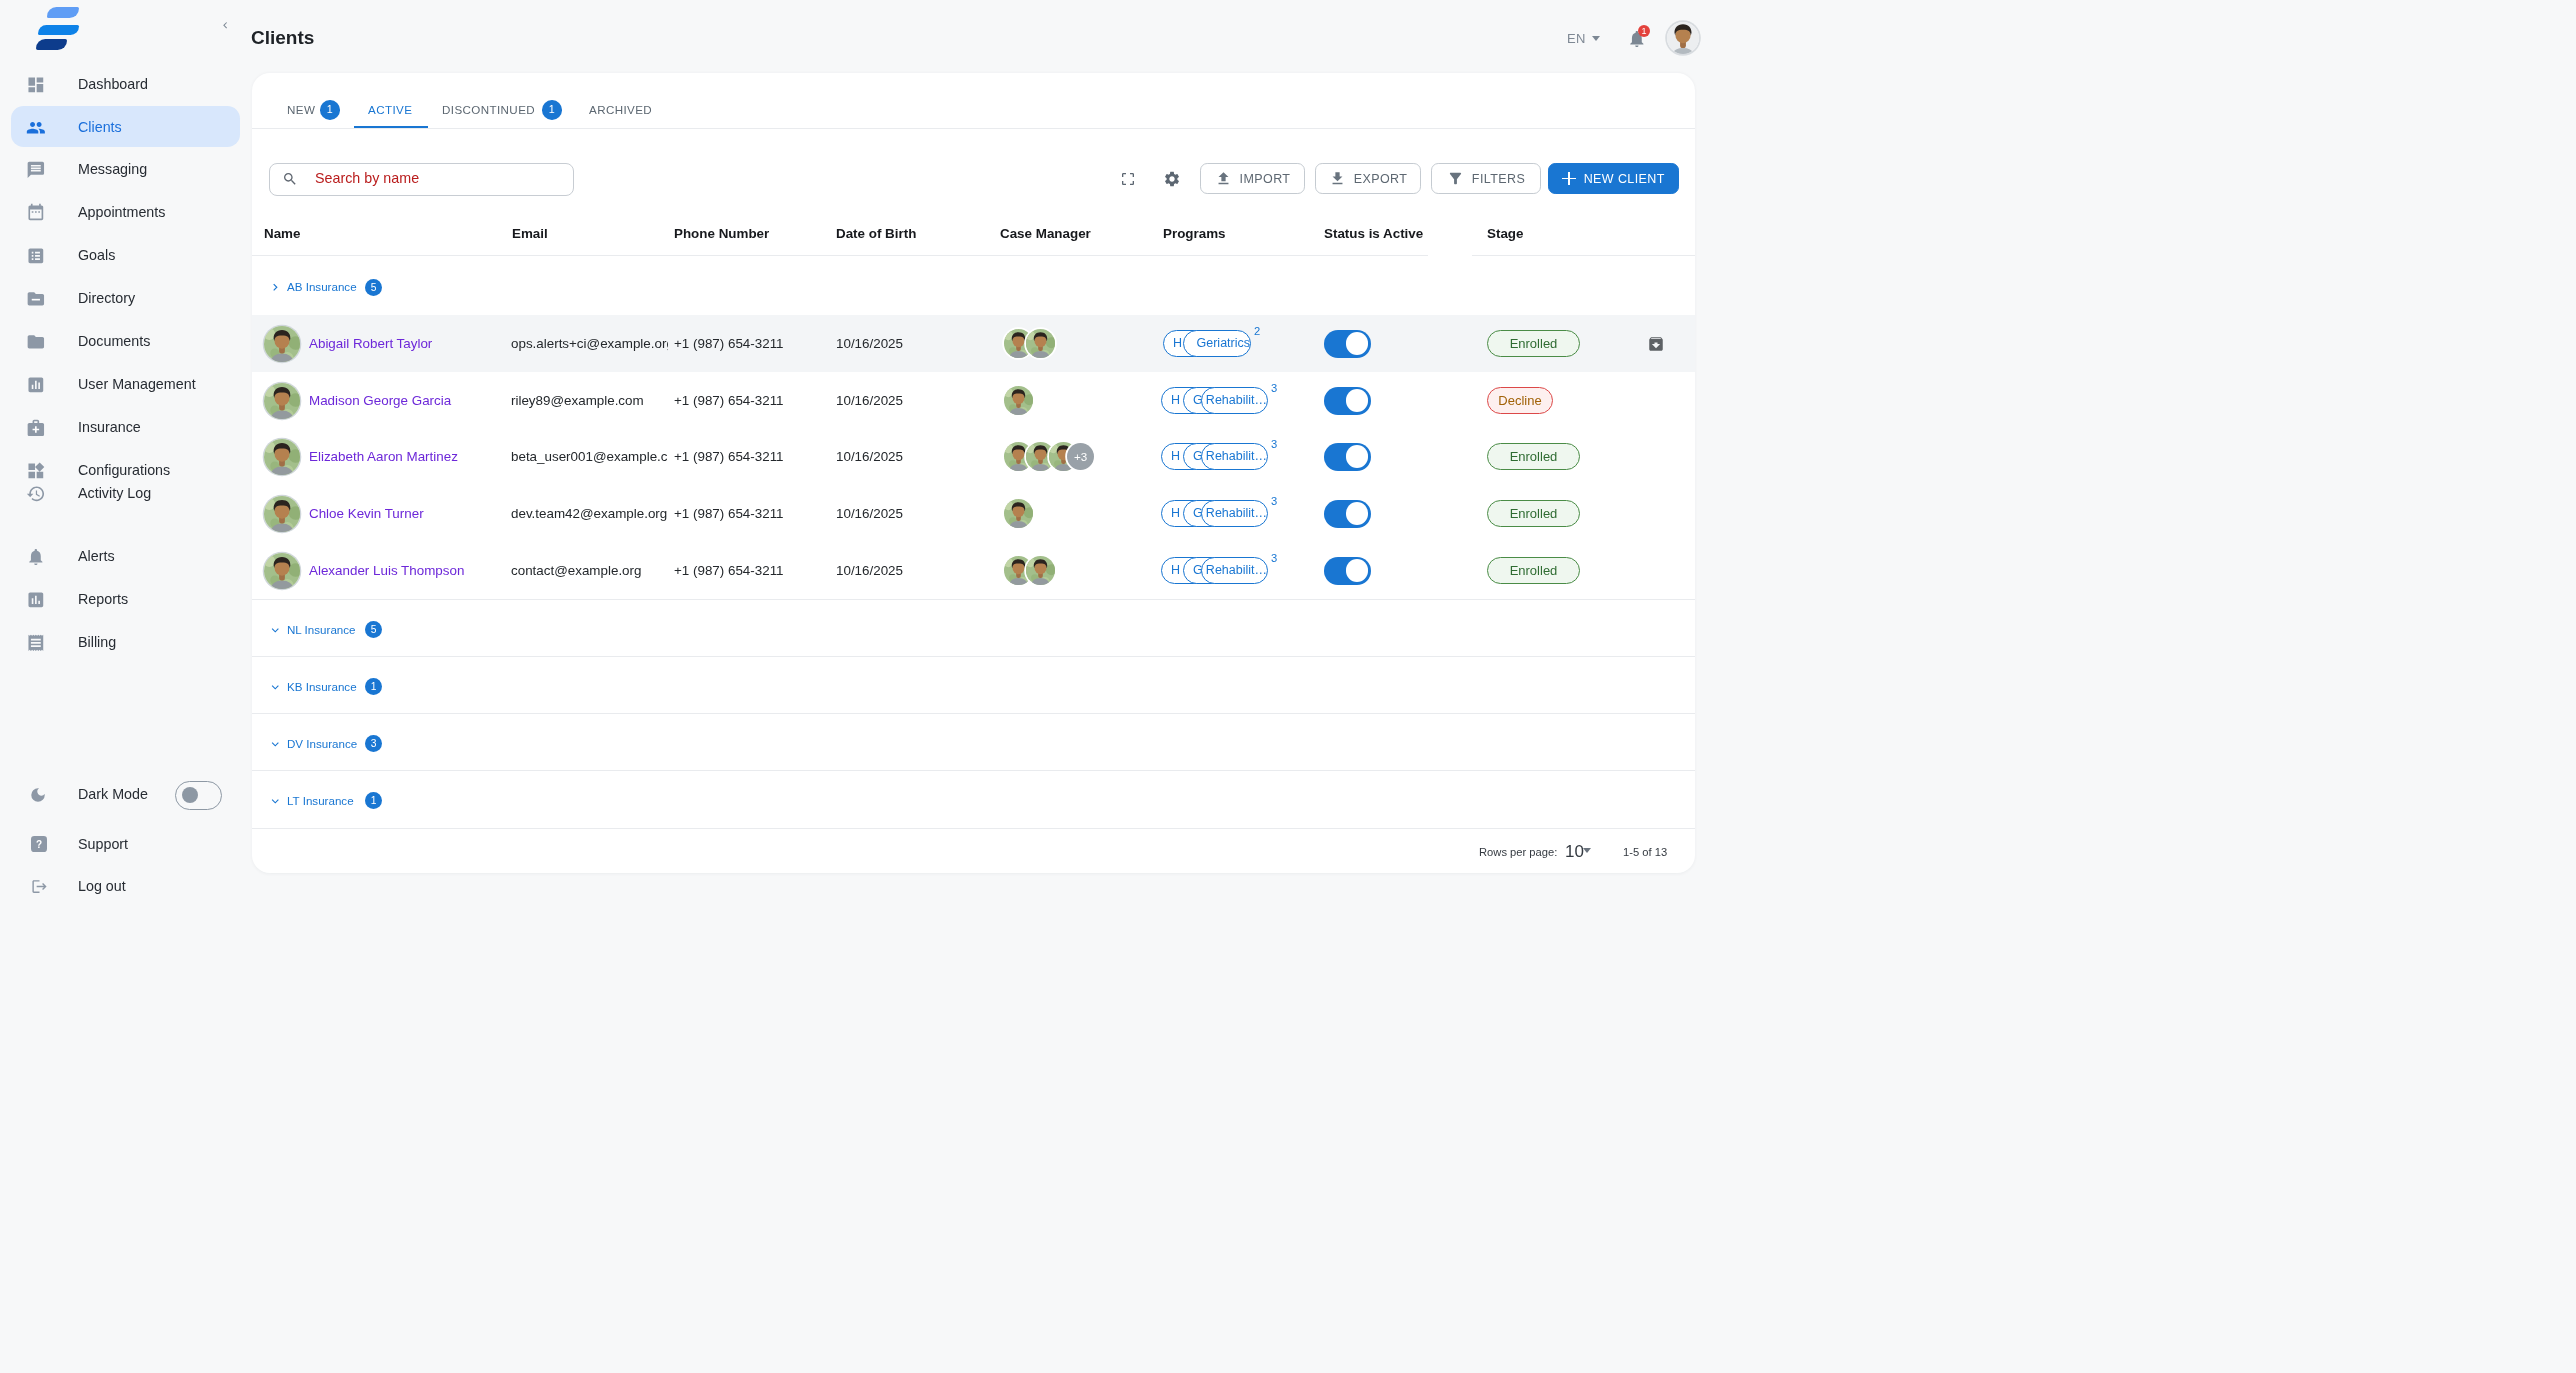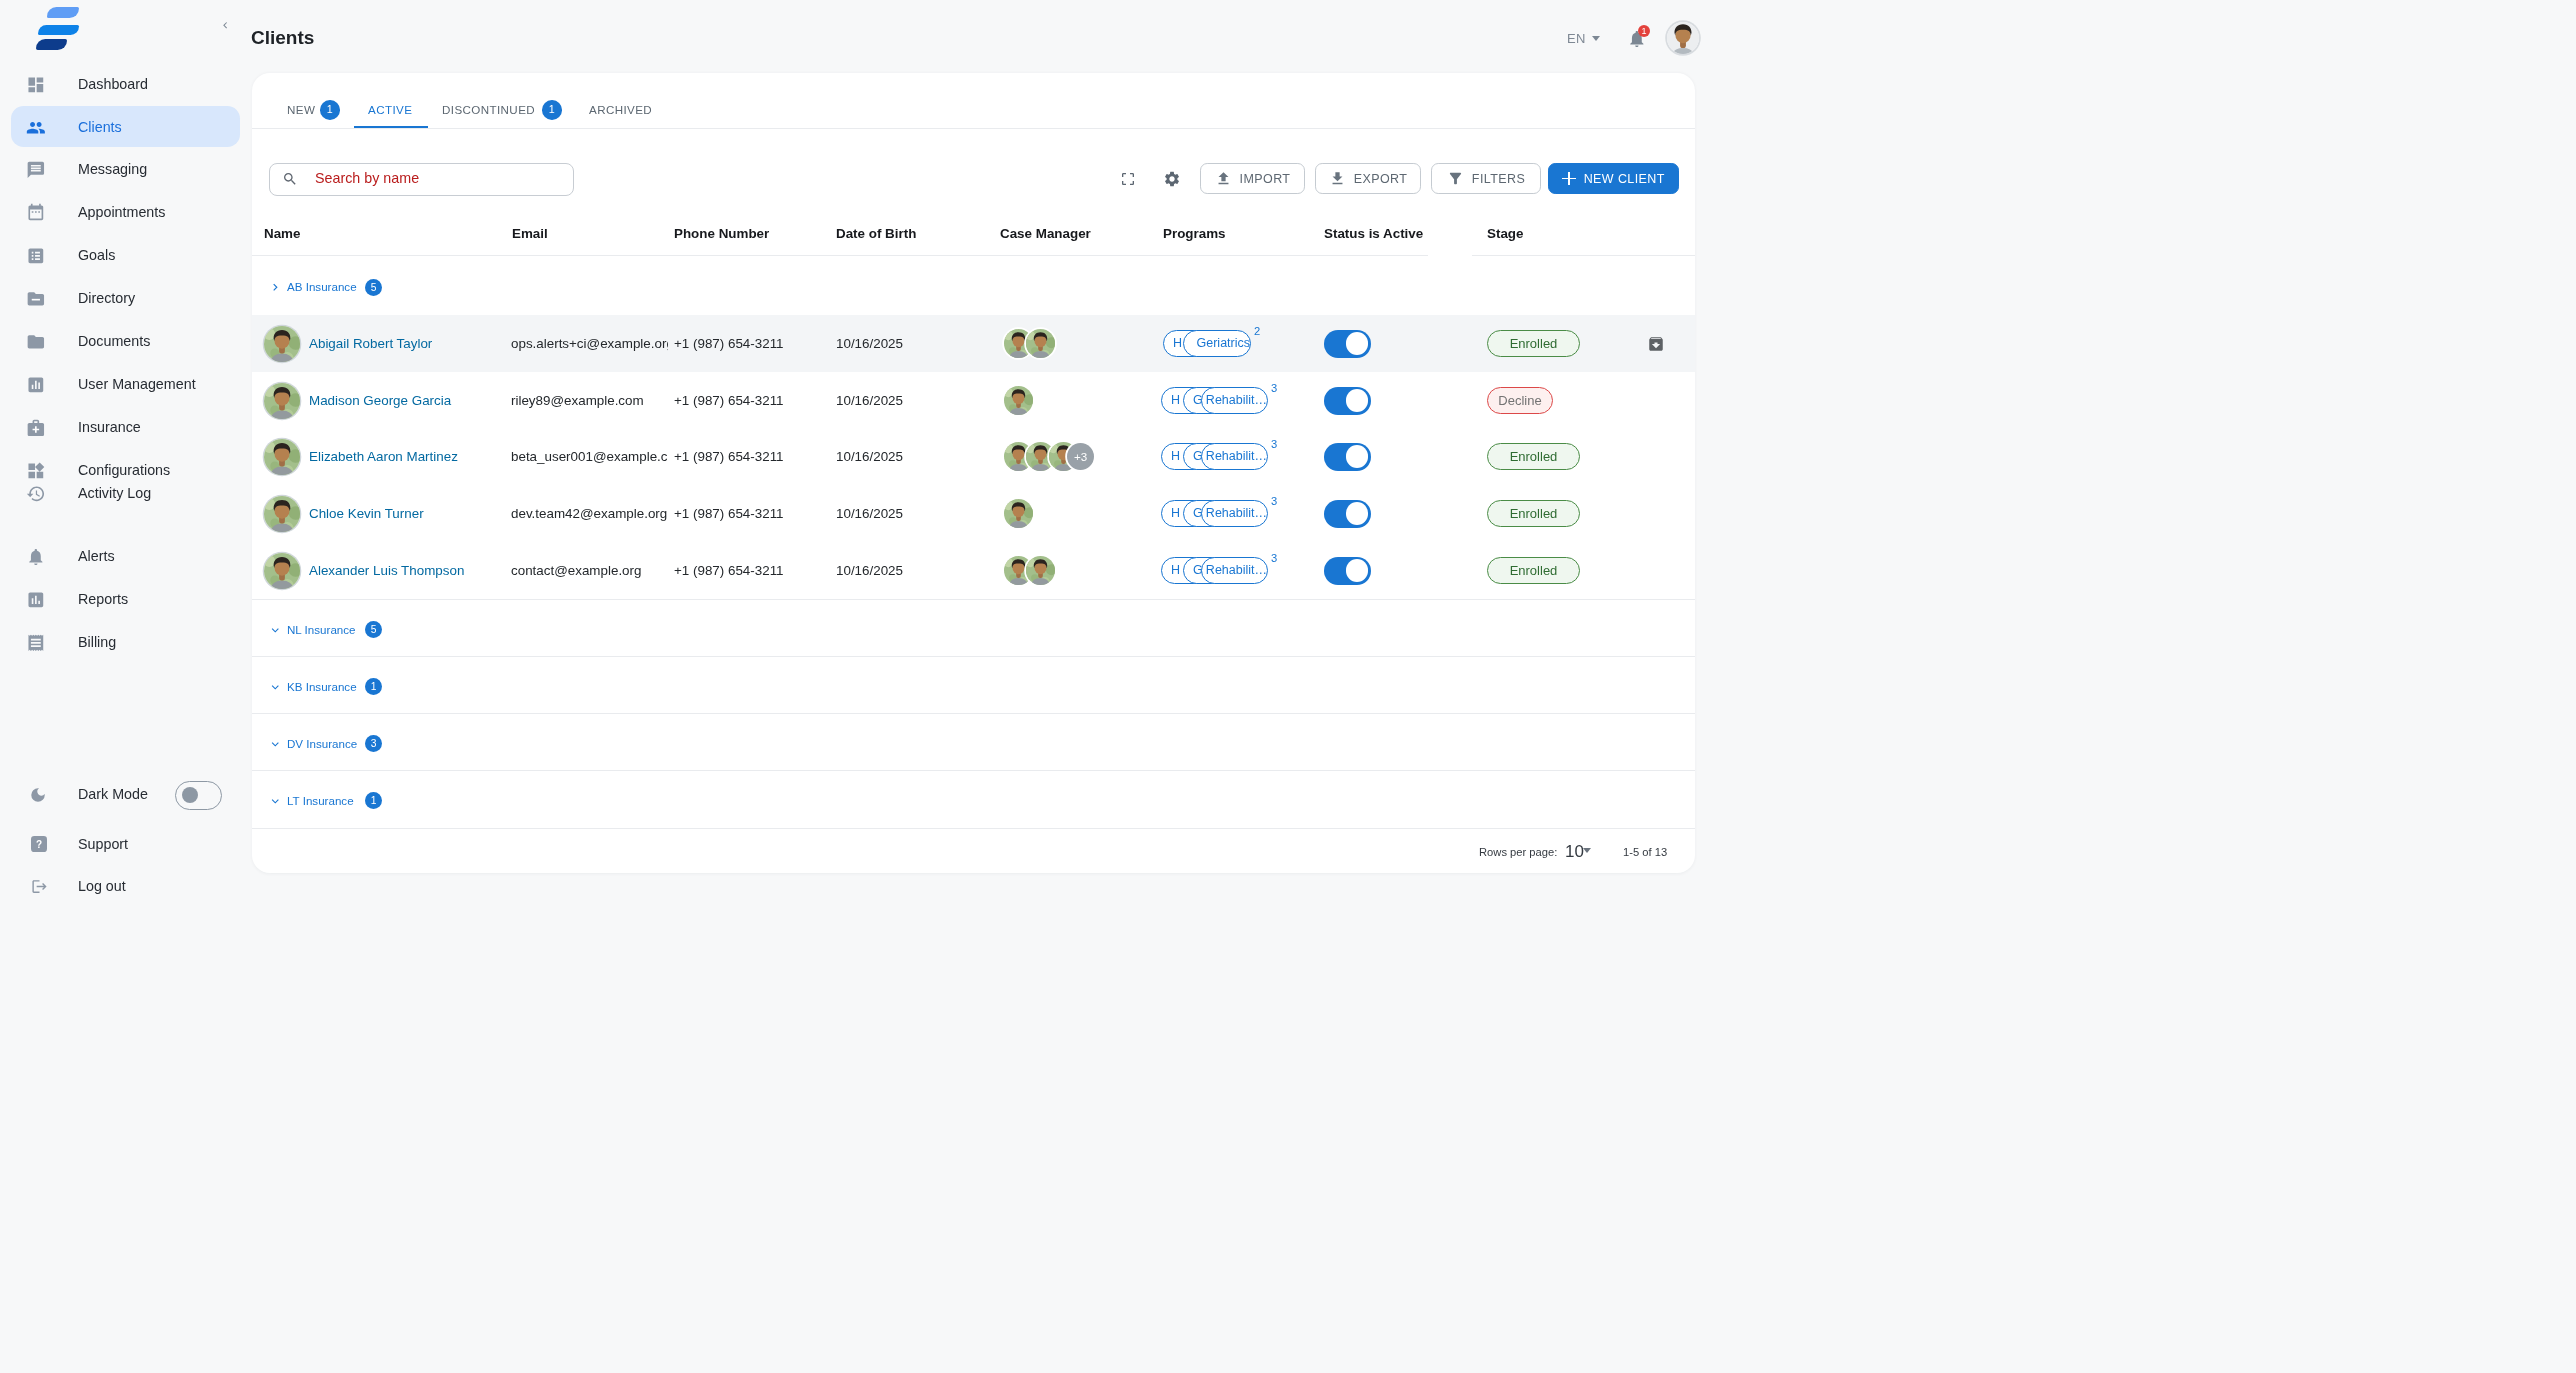--- a/index.html
+++ b/index.html
@@ -16,29 +16,29 @@
 .btn{position:absolute;top:163px;height:31px;box-sizing:border-box;border:1.3px solid #c5cbd1;border-radius:7.2px;display:flex;align-items:center;justify-content:center;font-size:12.5px;font-weight:500;letter-spacing:0.4px;color:#5d6771;gap:8px;background:#fff}
 .btn svg{width:17px;height:17px;fill:#68737e}
 .h{position:absolute;top:225px;font-size:13.4px;font-weight:700;color:#17191d;line-height:18px;white-space:nowrap}
 .grow{position:absolute;left:252px;width:1443px;height:57px}
 .glabel{position:absolute;left:35px;top:2.2px;font-size:11.6px;color:#1976d2;line-height:57px;white-space:nowrap}
 .gbadge{position:absolute;left:113px;top:22.4px;width:17px;height:17px;border-radius:50%;background:#1976d2;color:#fff;font-size:10.3px;line-height:17px;text-align:center}
 .gchev{position:absolute;left:17px;top:24.6px;width:12.5px;height:12.5px;fill:none;stroke:#1976d2;stroke-width:2.2}
 .r{position:absolute;left:252px;width:1443px;height:57px}
 .av40{position:absolute;left:12.3px;top:10.5px;width:36px;height:36px;border-radius:50%;overflow:hidden;box-shadow:0 0 0 1.3px #cfd6da}
 .av32{position:absolute;top:14px;width:29px;height:29px;border-radius:50%;overflow:hidden;box-shadow:0 0 0 1.8px #fff}
-.lnk{position:absolute;left:57px;line-height:57px;font-size:13.4px;color:#0369a1;white-space:nowrap}
+.lnk{position:absolute;left:57px;line-height:57px;font-size:13.4px;color:#6d28d9;white-space:nowrap}
 .c{position:absolute;line-height:57px;font-size:13.4px;color:#24282c;white-space:nowrap}
 .pg{position:absolute;height:27px;top:15px;box-sizing:border-box;border:1.3px solid #1976d2;border-radius:14.3px;background:#fff;color:#1976d2;font-size:12.5px;line-height:25px;overflow:hidden;text-align:right}
 .sup{position:absolute;top:9.6px;font-size:11.2px;color:#1976d2;line-height:12.5px}
 .sw{position:absolute;top:14.5px;width:47px;height:28px;background:#1976d2;border-radius:14.3px}
 .sw::after{content:"";position:absolute;right:2.7px;top:2.7px;width:22.4px;height:22.4px;background:#fff;border-radius:50%}
 .st{position:absolute;height:27px;top:14.7px;box-sizing:border-box;border-radius:14.3px;font-size:13px;line-height:25px;text-align:center}
 .ste{border:1.3px solid #4a8c46;color:#2f6c32;background:#eff7ef;width:93px}
-.std{border:1.3px solid #dc4848;color:#737373;background:#fdf0ef;width:66px}
+.std{border:1.3px solid #dc4848;color:#a16207;background:#fdf0ef;width:66px}
 .plus{position:relative;width:13.4px;height:13.4px}
 .plus::before{content:"";position:absolute;left:0;top:5.8px;width:13.4px;height:1.8px;background:#fff}
 .plus::after{content:"";position:absolute;left:5.8px;top:0;width:1.8px;height:13.4px;background:#fff}
 </style>
 </head>
 <body>
 <svg width="0" height="0" style="position:absolute">
 <defs>
 <g id="man">
 <rect width="40" height="40" fill="#a3bf8b"></rect>

